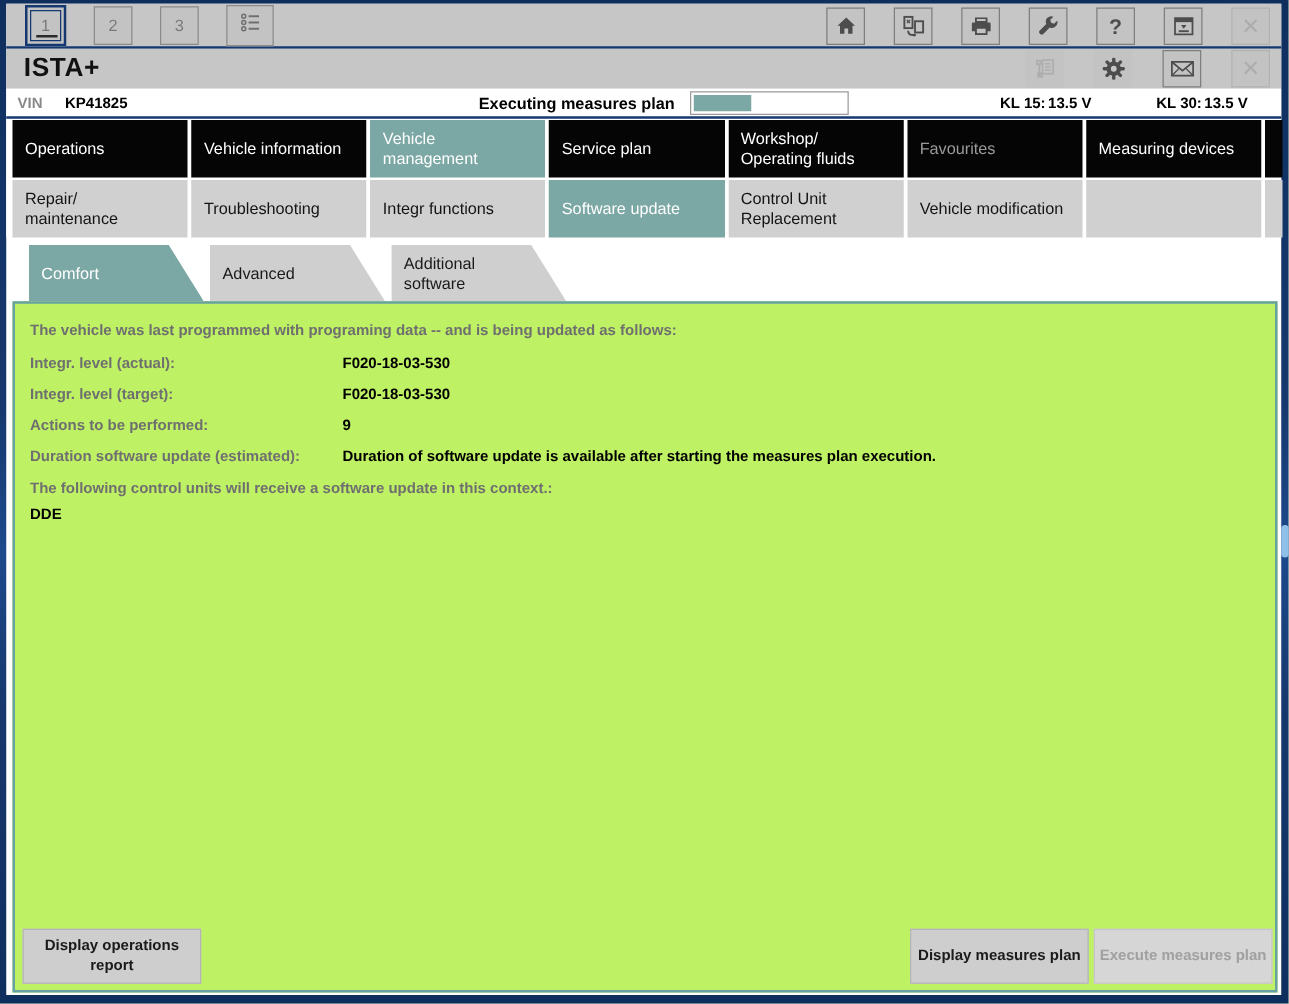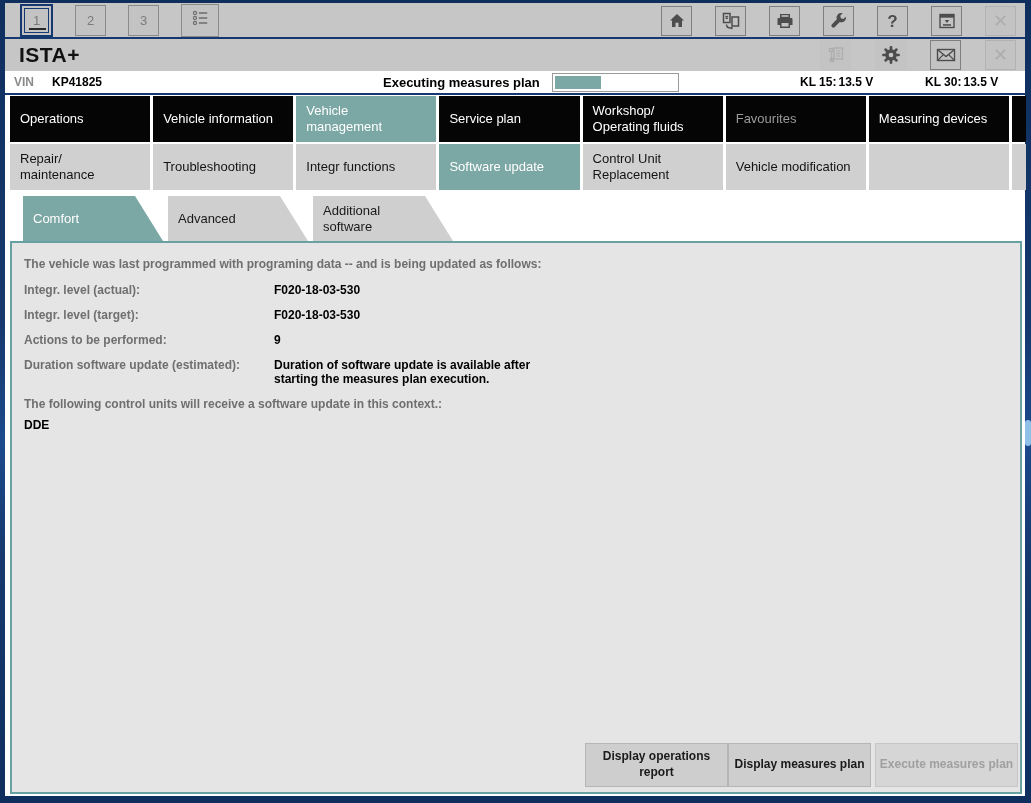--- a/index.html
+++ b/index.html
@@ -49,21 +49,21 @@
   .r2 .nav-cell { background:#d0d0d0; color:#141414; }
   .nav-cell.active { background:#7ba7a4; color:#fff; }
   .nav-cell.empty { cursor:default; }
 
   
   .subtabs { margin:6px 0 0 18px; display:flex; gap:5px; flex:none; height:45px; }
   .subtab { width:140px; background:#cfcfcf; color:#1a1a1a; font-size:13px; line-height:1.2; display:flex; align-items:center; padding:0 4px 0 10px; white-space:pre-line; clip-path:polygon(0 0, calc(100% - 28px) 0, 100% 100%, 0 100%); cursor:pointer; }
   .subtab.active { background:#7ba7a4; color:#fff; }
 
   
-  .panel { flex:1; margin:0 3px 2px 5px; border:2px solid #68a1a1; background:#e5e5e5; display:flex; flex-direction:row; min-height:0; }
+  .panel { flex:1; margin:0 3px 2px 5px; border:2px solid #68a1a1; background:#bef264; display:flex; flex-direction:column; min-height:0; }
   .content { padding:14px 10px 0 12px; font-size:12px; font-weight:bold; color:#6f6f6f; }
   .c-line { display:flex; margin-bottom:11px; }
   .c-label { width:250px; flex:none; }
   .c-value { color:#000; }
   .c-intro { margin-bottom:12px; }
   .gap-before { margin-top:9px; }
   .c-following { margin-top:10px; margin-bottom:7px; }
   .c-unit { color:#000; }
 
   

